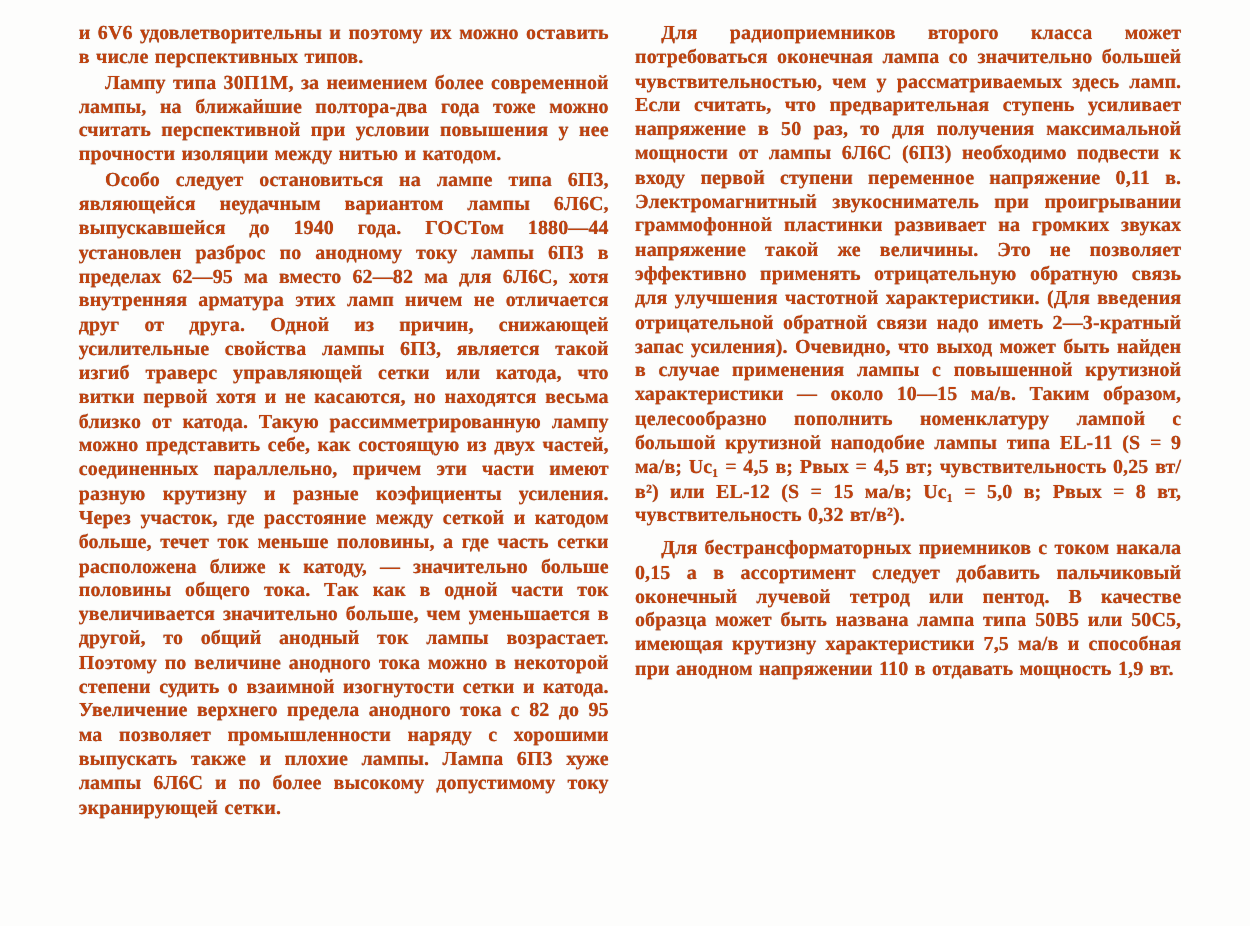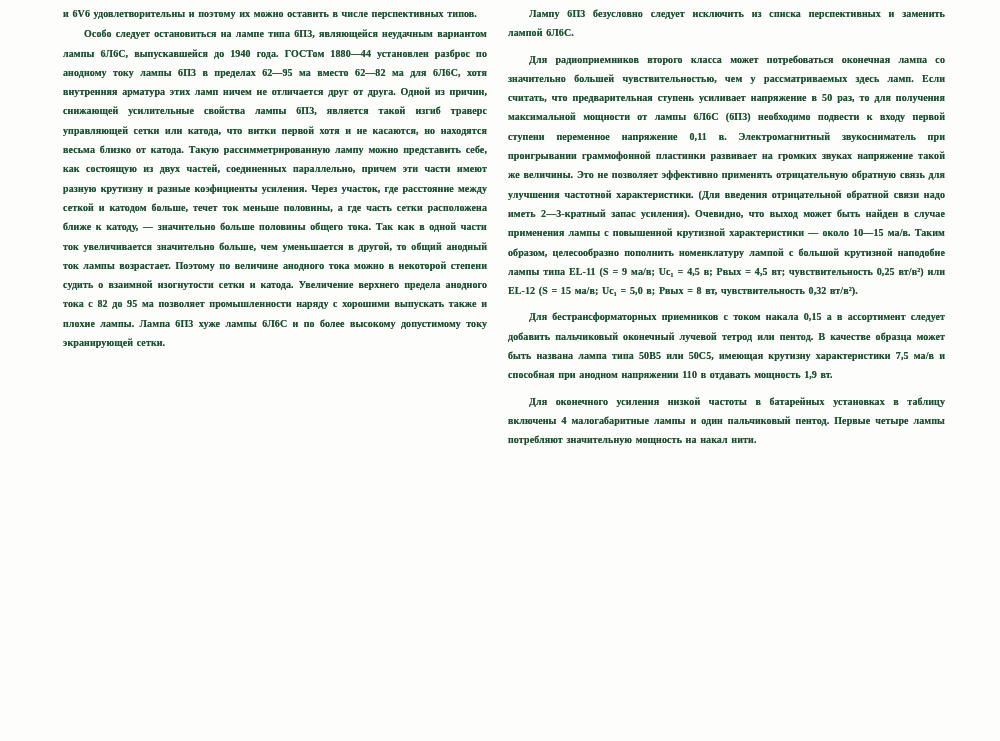--- a/index.html
+++ b/index.html
@@ -10,24 +10,24 @@
   .page {
     position: relative;
     width: 1000px;
     height: 741px;
     background: #fdfdfc;
     overflow: hidden;
     font-family: "Liberation Serif", "DejaVu Serif", serif;
   }
   .column {
     position: absolute;
-    top: 4px;
+    top: 17px;
     text-align: justify;
-    color: #14532d;
-    font-size: 10px;
+    color: #c2410c;
+    font-size: 16px;
     line-height: 19.3px;
     font-weight: 700;
     letter-spacing: 0.1px;
     word-spacing: 1px;
     text-shadow: 0 0 0.6px rgba(40, 40, 40, 0.65);
   }
   .col-left {
     left: 63px;
     width: 424px;
   }
@@ -52,23 +52,22 @@
     text-align-last: justify;
   }
 </style>
 </head>
 <body>
 
 <div class="page">
 
   <div class="column col-left">
     <p class="para flush">и 6V6 удовлетворительны и поэтому их можно оставить в числе перспективных типов.</p>
+    <p class="para">Лампу типа 30П1М, за неимением более современной лампы, на ближайшие полтора-два года тоже можно считать перспективной при условии повышения у нее прочности изоляции между нитью и катодом.</p>
     <p class="para">Особо следует остановиться на лампе типа 6П3, являющейся неудачным вариантом лампы 6Л6С, выпускавшейся до 1940 года. ГОСТом 1880—44 установлен разброс по анодному току лампы 6П3 в пределах 62—95 ма вместо 62—82 ма для 6Л6С, хотя внутренняя арматура этих ламп ничем не отличается друг от друга. Одной из причин, снижающей усилительные свойства лампы 6П3, является такой изгиб траверс управляющей сетки или катода, что витки первой хотя и не касаются, но находятся весьма близко от катода. Такую рассимметрированную лампу можно представить себе, как состоящую из двух частей, соединенных параллельно, причем эти части имеют разную крутизну и разные коэфициенты усиления. Через участок, где расстояние между сеткой и катодом больше, течет ток меньше половины, а где часть сетки расположена ближе к катоду, — значительно больше половины общего тока. Так как в одной части ток увеличивается значительно больше, чем уменьшается в другой, то общий анодный ток лампы возрастает. Поэтому по величине анодного тока можно в некоторой степени судить о взаимной изогнутости сетки и катода. Увеличение верхнего предела анодного тока с 82 до 95 ма позволяет промышленности наряду с хорошими выпускать также и плохие лампы. Лампа 6П3 хуже лампы 6Л6С и по более высокому допустимому току экранирующей сетки.</p>
   </div>
 
   <div class="column col-right">
-    <p class="para">Лампу 6П3 безусловно следует исключить из списка перспективных и заменить лампой 6Л6С.</p>
     <p class="para">Для радиоприемников второго класса может потребоваться оконечная лампа со значительно большей чувствительностью, чем у рассматриваемых здесь ламп. Если считать, что предварительная ступень усиливает напряжение в 50 раз, то для получения максимальной мощности от лампы 6Л6С (6П3) необходимо подвести к входу первой ступени переменное напряжение 0,11 в. Электромагнитный звукосниматель при проигрывании граммофонной пластинки развивает на громких звуках напряжение такой же величины. Это не позволяет эффективно применять отрицательную обратную связь для улучшения частотной характеристики. (Для введения отрицательной обратной связи надо иметь 2—3-кратный запас усиления). Очевидно, что выход может быть найден в случае применения лампы с повышенной крутизной характеристики — около 10—15 ма/в. Таким образом, целесообразно пополнить номенклатуру лампой с большой крутизной наподобие лампы типа EL-11 (S = 9 ма/в; Uc₁ = 4,5 в; Pвых = 4,5 вт; чувствительность 0,25 вт/в²) или EL-12 (S = 15 ма/в; Uc₁ = 5,0 в; Pвых = 8 вт, чувствительность 0,32 вт/в²).</p>
     <p class="para">Для бестрансформаторных приемников с током накала 0,15 а в ассортимент следует добавить пальчиковый оконечный лучевой тетрод или пентод. В качестве образца может быть названа лампа типа 50В5 или 50С5, имеющая крутизну характеристики 7,5 ма/в и способная при анодном напряжении 110 в отдавать мощность 1,9 вт.</p>
-    <p class="para">Для оконечного усиления низкой частоты в батарейных установках в таблицу включены 4 малогабаритные лампы и один пальчиковый пентод. Первые четыре лампы потребляют значительную мощность на накал нити.</p>
   </div>
 
 </div>
 
 </body></html>

